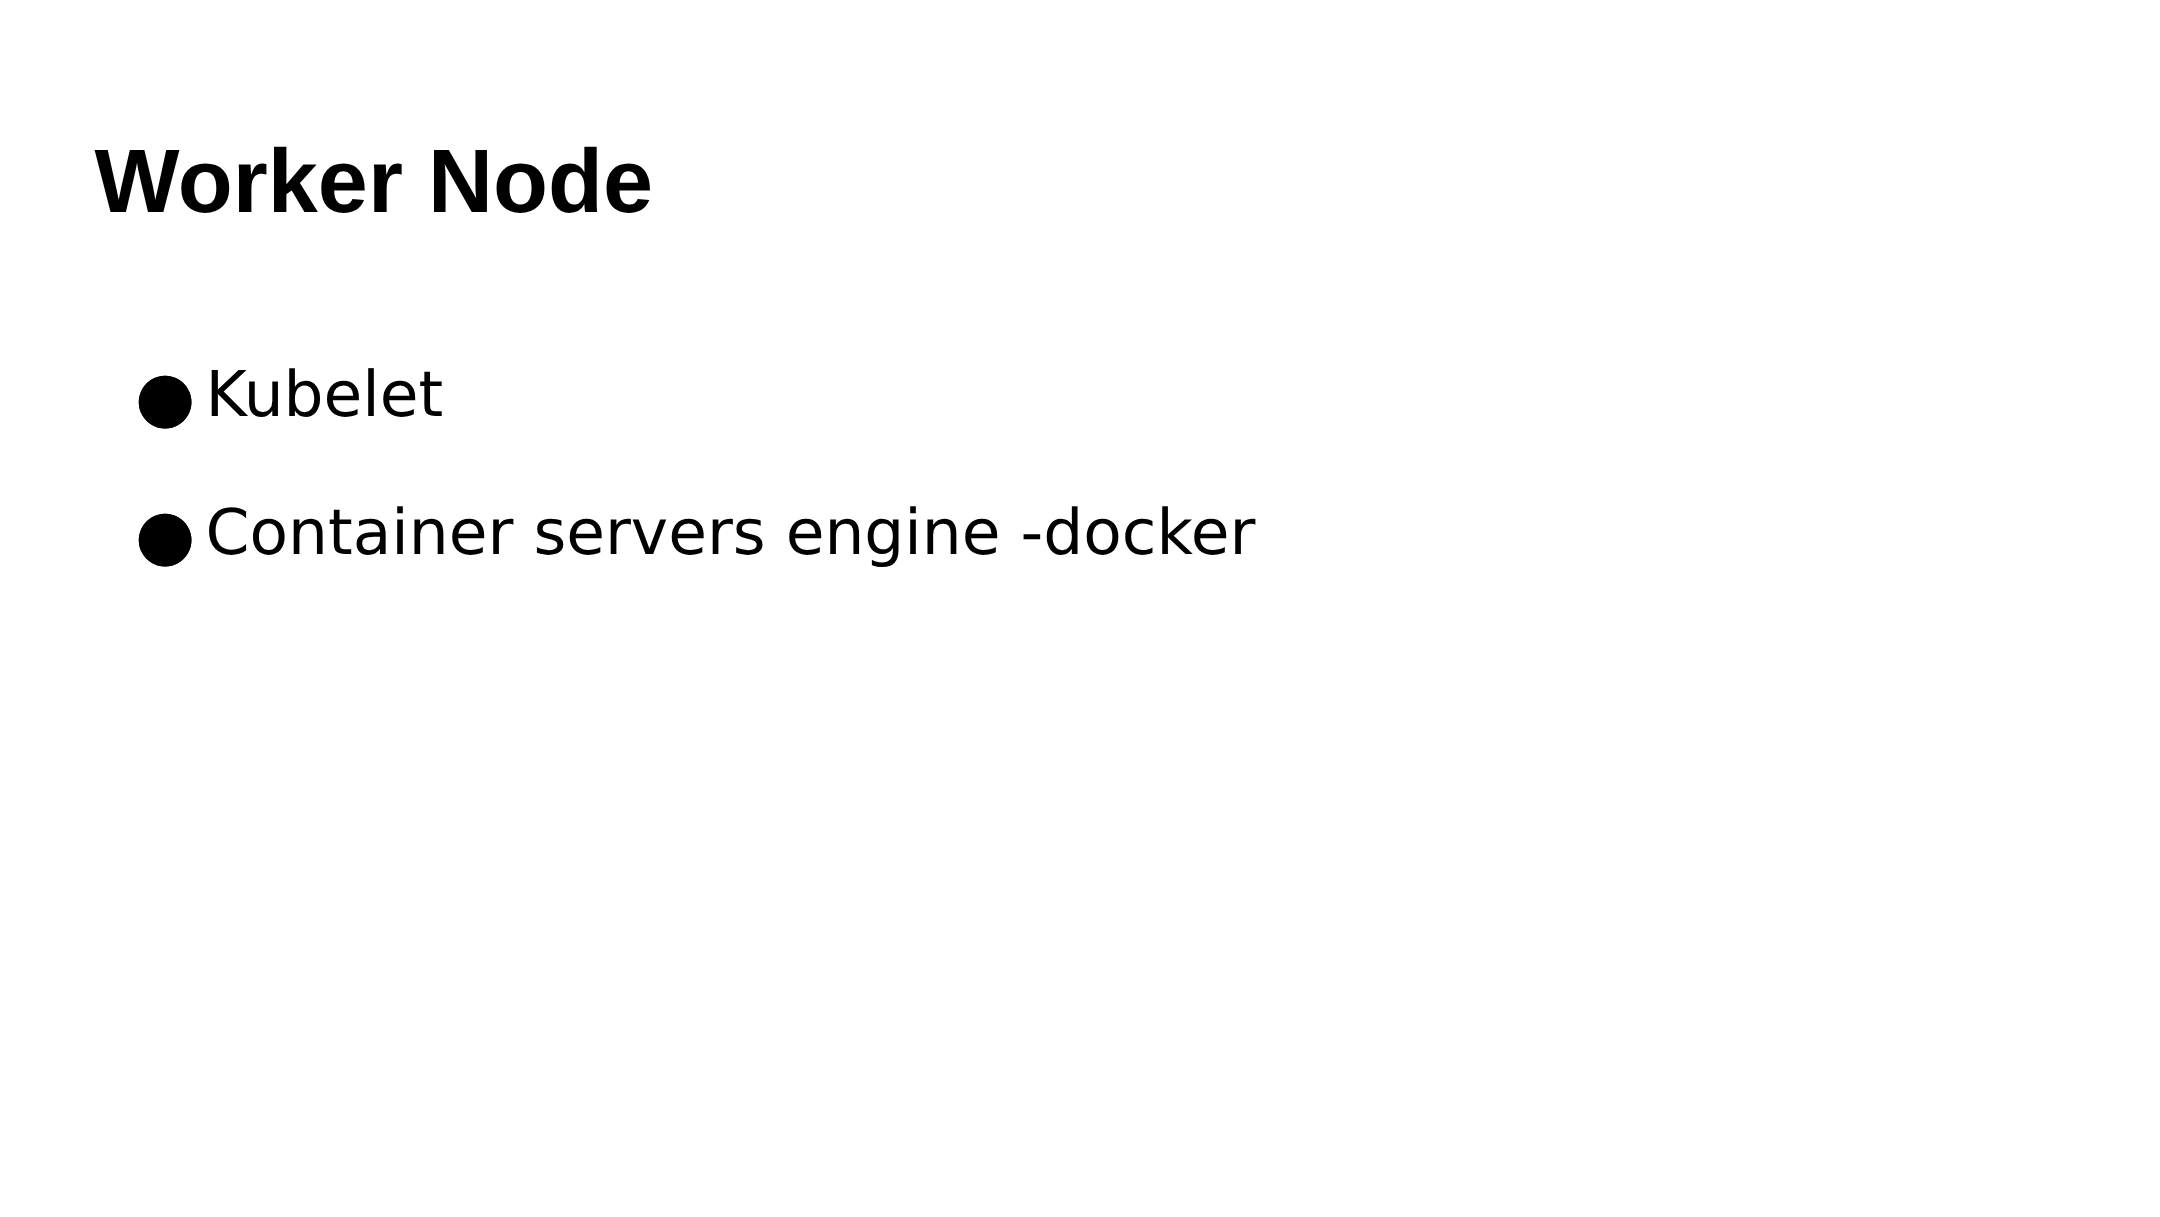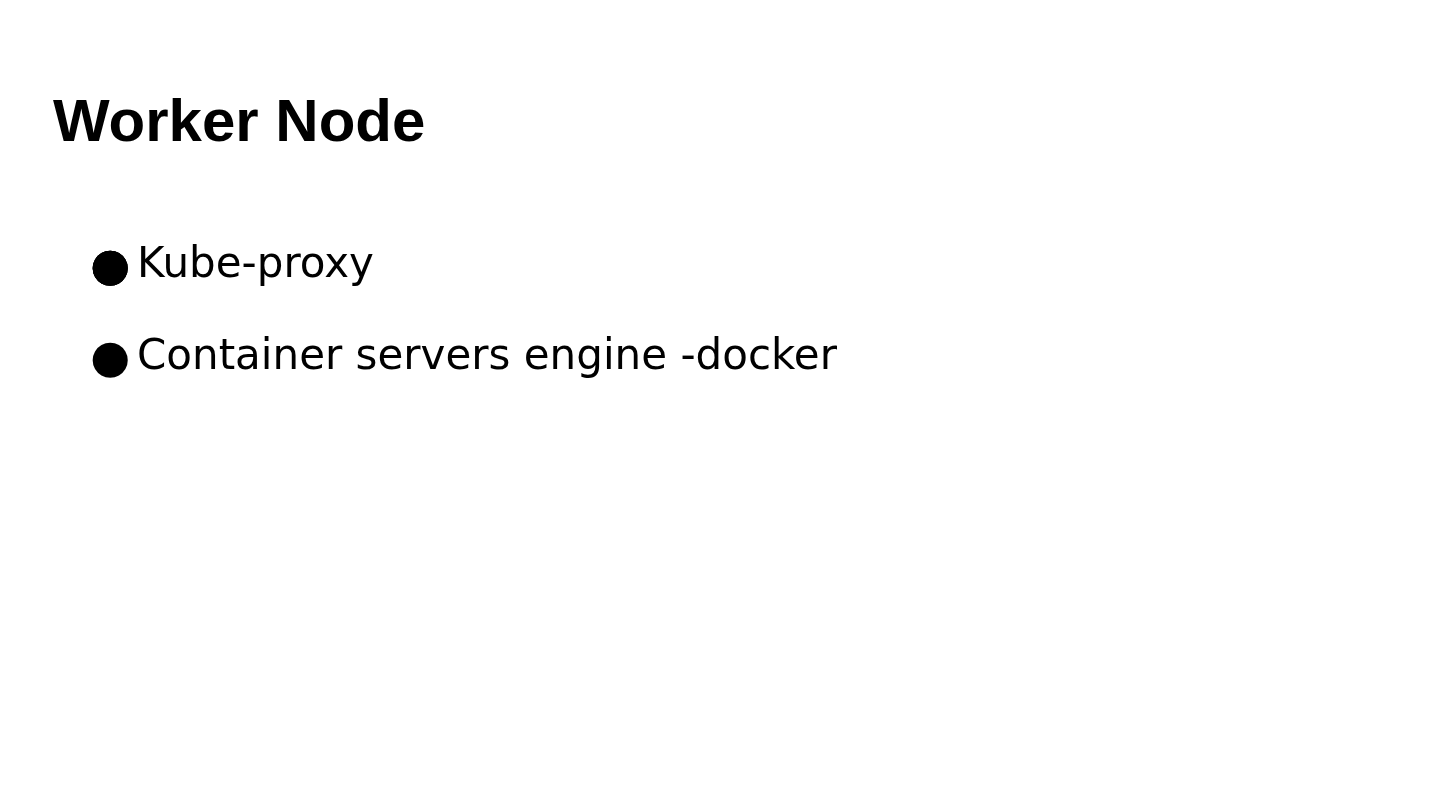--- a/index.html
+++ b/index.html
@@ -15,21 +15,21 @@
     font-family: "DejaVu Sans", sans-serif;
     color: #000000;
   }
   .slide {
     position: absolute;
     inset: 0;
     background: #ffffff;
   }
   .slide-title {
     position: absolute;
-    left: 53px;
+    left: 63px;
     top: 91px;
     margin: 0;
     font-family: "Liberation Sans", sans-serif;
     font-weight: bold;
     font-size: 60px;
     line-height: 60px;
     letter-spacing: 0px;
     color: #000000;
     white-space: nowrap;
   }
@@ -66,25 +66,25 @@
   <h1 class="slide-title">Worker Node</h1>
 
   <ul class="bullet-list">
 
     <li class="bullet-item">
       <span class="bullet-glyph">●</span>
     </li>
 
     <li class="bullet-item">
       <span class="bullet-glyph">●</span>
+      <span class="bullet-text">Kubelet</span>
     </li>
 
     <li class="bullet-item">
       <span class="bullet-glyph">●</span>
-      <span class="bullet-text">Kube-proxy</span>
     </li>
 
     <li class="bullet-item">
       <span class="bullet-glyph">●</span>
       <span class="bullet-text">Container servers engine -docker</span>
     </li>
 
   </ul>
 
 </div>

